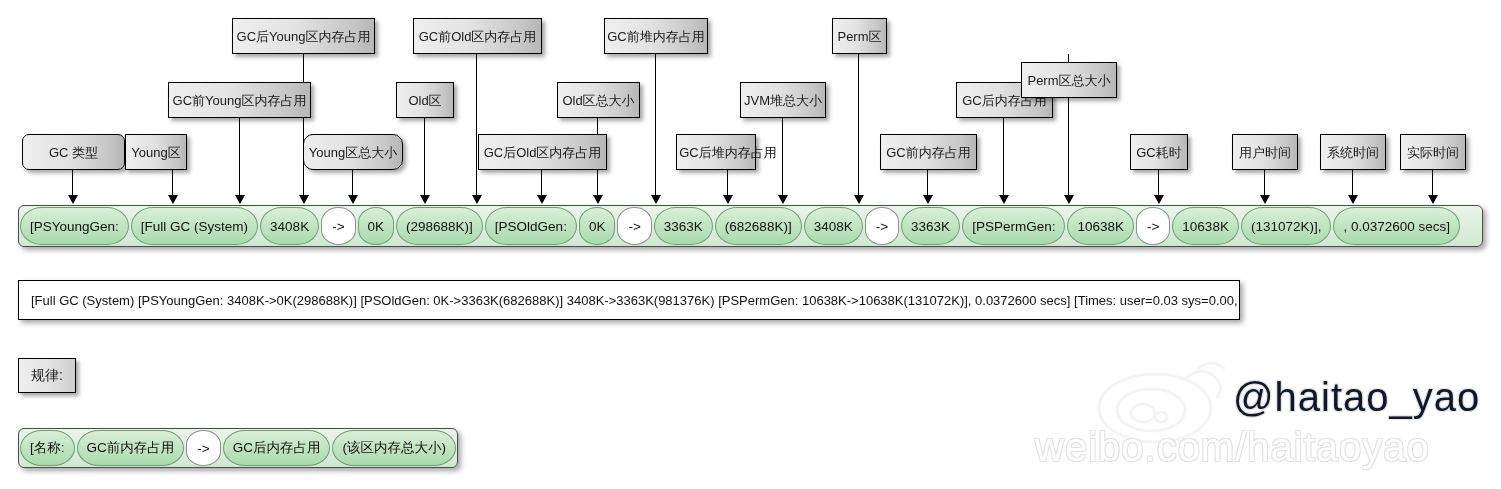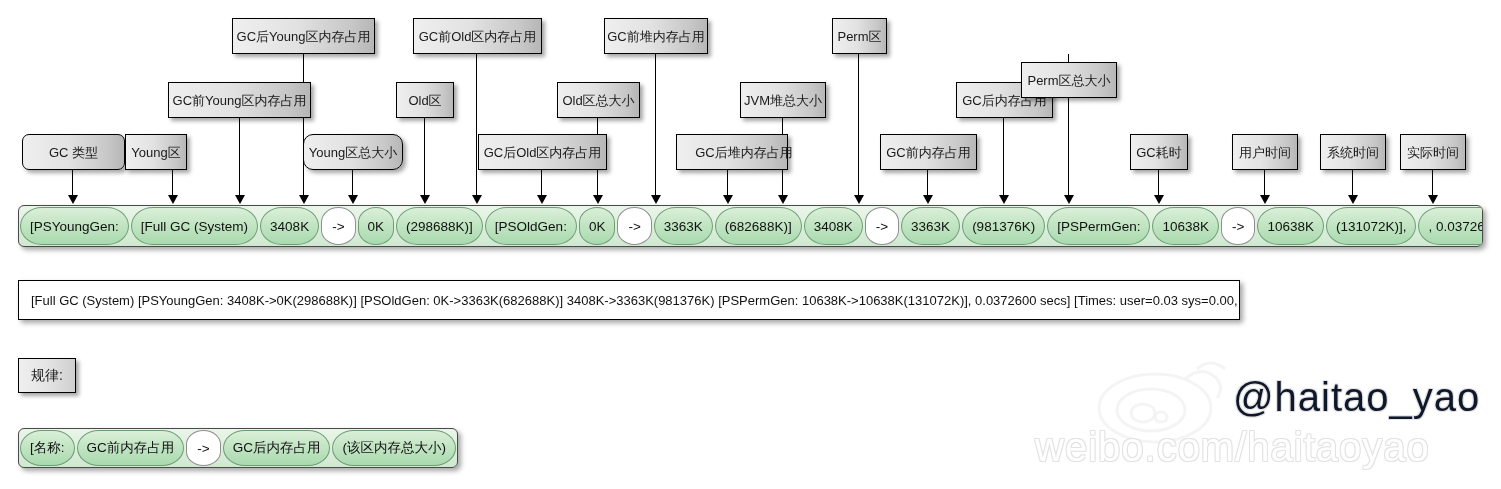--- a/index.html
+++ b/index.html
@@ -231,21 +231,21 @@
     <div class="arrowhead" style="left: 472px; top: 195px;"></div>
     <div class="label-box" style="left: 478px; top: 134px; width: 129px;">GC后Old区内存占用</div>
     <div class="connector" style="left: 541px; top: 170px; height: 26px;"></div>
     <div class="arrowhead" style="left: 537px; top: 195px;"></div>
     <div class="label-box" style="left: 557px; top: 82px; width: 83px;">Old区总大小</div>
     <div class="connector" style="left: 597px; top: 118px; height: 78px;"></div>
     <div class="arrowhead" style="left: 593px; top: 195px;"></div>
     <div class="label-box" style="left: 604px; top: 18px; width: 104px;">GC前堆内存占用</div>
     <div class="connector" style="left: 655px; top: 54px; height: 142px;"></div>
     <div class="arrowhead" style="left: 651px; top: 195px;"></div>
-    <div class="label-box" style="left: 676px; top: 134px; width: 112px; padding-left: 33px;">GC后堆内存占用</div>
+    <div class="label-box" style="left: 676px; top: 134px; width: 80px; padding-left: 33px;">GC后堆内存占用</div>
     <div class="connector" style="left: 727px; top: 170px; height: 26px;"></div>
     <div class="arrowhead" style="left: 723px; top: 195px;"></div>
     <div class="label-box" style="left: 740px; top: 82px; width: 86px;">JVM堆总大小</div>
     <div class="connector" style="left: 782px; top: 118px; height: 78px;"></div>
     <div class="arrowhead" style="left: 778px; top: 195px;"></div>
     <div class="label-box" style="left: 832px; top: 18px; width: 55px;">Perm区</div>
     <div class="connector" style="left: 858px; top: 54px; height: 142px;"></div>
     <div class="arrowhead" style="left: 854px; top: 195px;"></div>
     <div class="label-box" style="left: 880px; top: 134px; width: 97px;">GC前内存占用</div>
     <div class="connector" style="left: 927px; top: 170px; height: 26px;"></div>
@@ -278,21 +278,20 @@
     <div class="token">0K</div>
     <div class="token">(298688K)]</div>
     <div class="token">[PSOldGen:</div>
     <div class="token">0K</div>
     <div class="token plain">-&gt;</div>
     <div class="token">3363K</div>
     <div class="token">(682688K)]</div>
     <div class="token">3408K</div>
     <div class="token plain">-&gt;</div>
     <div class="token">3363K</div>
-    <div class="token">(981376K)</div>
     <div class="token">[PSPermGen:</div>
     <div class="token">10638K</div>
     <div class="token plain">-&gt;</div>
     <div class="token">10638K</div>
     <div class="token">(131072K)],</div>
     <div class="token">, 0.0372600 secs]</div>
   </div>
 
 <div id="log-line">[Full GC (System) [PSYoungGen: 3408K-&gt;0K(298688K)] [PSOldGen: 0K-&gt;3363K(682688K)] 3408K-&gt;3363K(981376K) [PSPermGen: 10638K-&gt;10638K(131072K)], 0.0372600 secs] [Times: user=0.03 sys=0.00, real=0.04 secs]</div>
 

